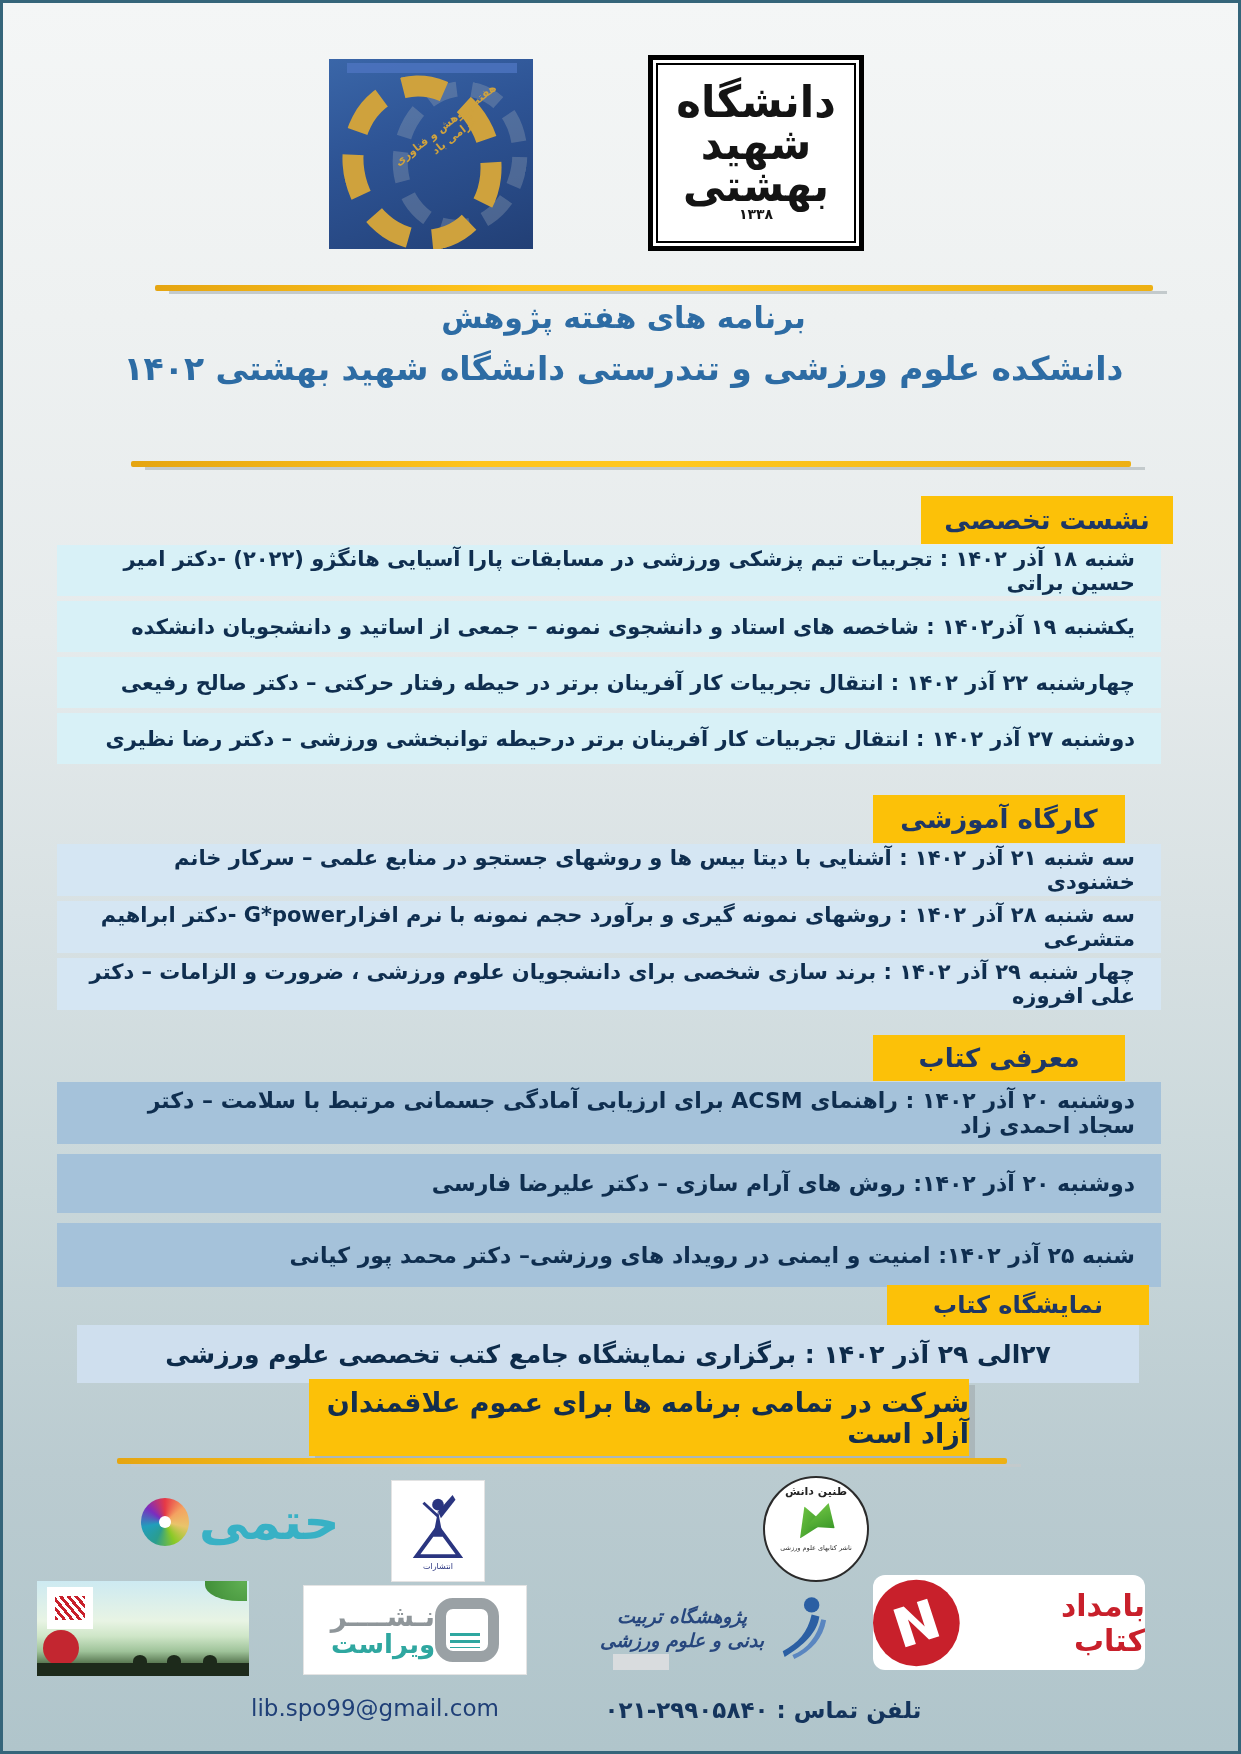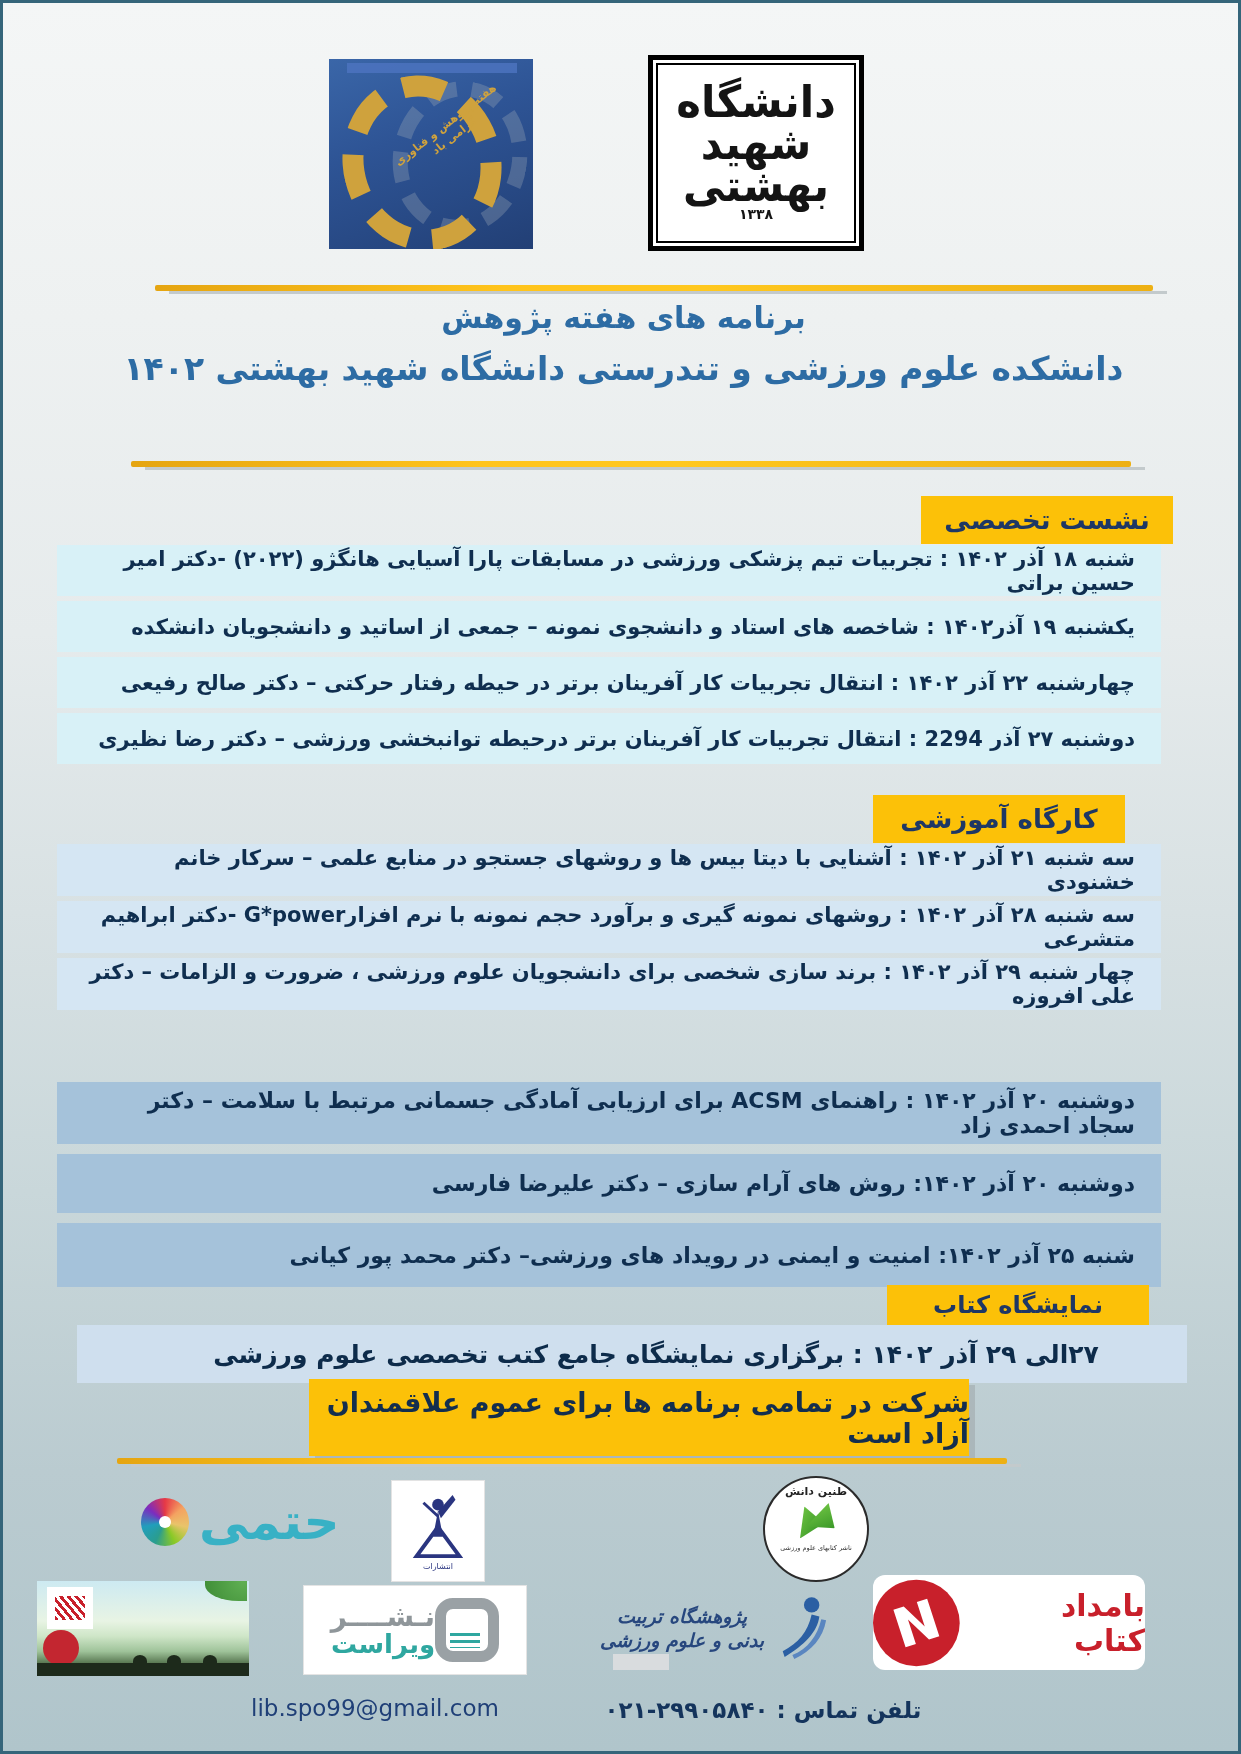--- a/index.html
+++ b/index.html
@@ -49,21 +49,21 @@
   .rowsbox{left:54px;width:1104px;}
   .row{direction:rtl;text-align:right;box-sizing:border-box;padding:0 26px;
     color:#0f2e4f;font-weight:bold;font-size:21px;display:flex;align-items:center;}
   .s1 .row{background:#d8f1f7;height:51px;margin-bottom:5px;}
   .s2 .row{background:#d5e6f3;height:52px;margin-bottom:5px;}
   .s3 .row{background:#a5c2da;font-size:22px;}
   .s3 .r1{height:62px;margin-bottom:10px;}
   .s3 .r2{height:59px;margin-bottom:10px;}
   .s3 .r3{height:64px;}
   .exh-row{left:74px;top:1322px;width:1062px;height:58px;background:#cfdfee;direction:rtl;
-    display:flex;align-items:center;justify-content:center;color:#0d2b4a;font-weight:bold;font-size:25px;padding-left:48px;}
+    display:flex;align-items:center;justify-content:center;color:#0d2b4a;font-weight:bold;font-size:25px;}
 
   .banner{left:306px;top:1376px;width:660px;height:77px;background:#fcc108;direction:rtl;
     display:flex;align-items:center;justify-content:center;color:#132e4e;font-weight:bold;font-size:27px;
     box-shadow:6px 6px 0 rgba(150,158,160,.45);}
 
   
   .hatmi{left:138px;top:1486px;width:222px;height:66px;display:flex;align-items:center;gap:10px;}
   .flower{width:48px;height:48px;border-radius:50%;
     background:conic-gradient(#e63946,#f4a261,#e9c46a,#8ac926,#2a9d8f,#219ebc,#7b2cbf,#e63946);position:relative;}
   .flower::after{content:"";position:absolute;left:18px;top:18px;width:12px;height:12px;border-radius:50%;background:#fff;}
@@ -148,30 +148,31 @@
   <div class="abs title title1">برنامه های هفته پژوهش</div>
   <div class="abs title title2">دانشکده علوم ورزشی و تندرستی دانشگاه شهید بهشتی  ۱۴۰۲</div>
 
   <div class="abs gold-line" style="left:128px;top:458px;width:1000px;"></div>
 
   <div class="abs sec-header h1">نشست تخصصی</div>
   <div class="abs rowsbox s1" style="top:542px;">
     <div class="row">شنبه ۱۸ آذر ۱۴۰۲ : تجربیات تیم پزشکی ورزشی در مسابقات پارا آسیایی هانگژو (۲۰۲۲) -دکتر امیر حسین براتی</div>
     <div class="row">یکشنبه ۱۹ آذر۱۴۰۲ : شاخصه های استاد و دانشجوی نمونه – جمعی از اساتید  و دانشجویان دانشکده</div>
     <div class="row">چهارشنبه ۲۲ آذر ۱۴۰۲ :  انتقال تجربیات کار آفرینان برتر در حیطه رفتار حرکتی – دکتر صالح رفیعی</div>
-    <div class="row">دوشنبه ۲۷ آذر 2294 : انتقال تجربیات کار آفرینان برتر درحیطه توانبخشی ورزشی – دکتر رضا نظیری</div>
+    <div class="row">دوشنبه ۲۷ آذر ۱۴۰۲ : انتقال تجربیات کار آفرینان برتر درحیطه توانبخشی ورزشی – دکتر رضا نظیری</div>
   </div>
 
   <div class="abs sec-header h2">کارگاه آموزشی</div>
   <div class="abs rowsbox s2" style="top:841px;">
     <div class="row">سه شنبه ۲۱ آذر ۱۴۰۲ : آشنایی با دیتا بیس ها و روشهای جستجو در منابع علمی – سرکار خانم خشنودی</div>
     <div class="row">سه شنبه ۲۸ آذر ۱۴۰۲ : روشهای نمونه گیری و برآورد حجم نمونه با نرم افزارG*power -دکتر ابراهیم متشرعی</div>
     <div class="row">چهار شنبه ۲۹ آذر ۱۴۰۲ :  برند سازی شخصی برای دانشجویان علوم ورزشی ، ضرورت و الزامات – دکتر علی افروزه</div>
   </div>
 
+  <div class="abs sec-header h3">معرفی  کتاب</div>
   <div class="abs rowsbox s3" style="top:1079px;">
     <div class="row r1">دوشنبه ۲۰ آذر ۱۴۰۲ : راهنمای ACSM  برای ارزیابی آمادگی جسمانی مرتبط با سلامت – دکتر سجاد احمدی زاد</div>
     <div class="row r2">دوشنبه ۲۰ آذر ۱۴۰۲:  روش های آرام سازی – دکتر علیرضا فارسی</div>
     <div class="row r3">شنبه ۲۵ آذر ۱۴۰۲:  امنیت و ایمنی در رویداد های ورزشی– دکتر محمد پور کیانی</div>
   </div>
 
   <div class="abs sec-header h4">نمایشگاه کتاب</div>
   <div class="abs exh-row">۲۷الی ۲۹ آذر ۱۴۰۲ : برگزاری نمایشگاه جامع کتب تخصصی علوم ورزشی</div>
 
   <div class="abs banner">شرکت در تمامی  برنامه ها  برای عموم علاقمندان آزاد است</div>

